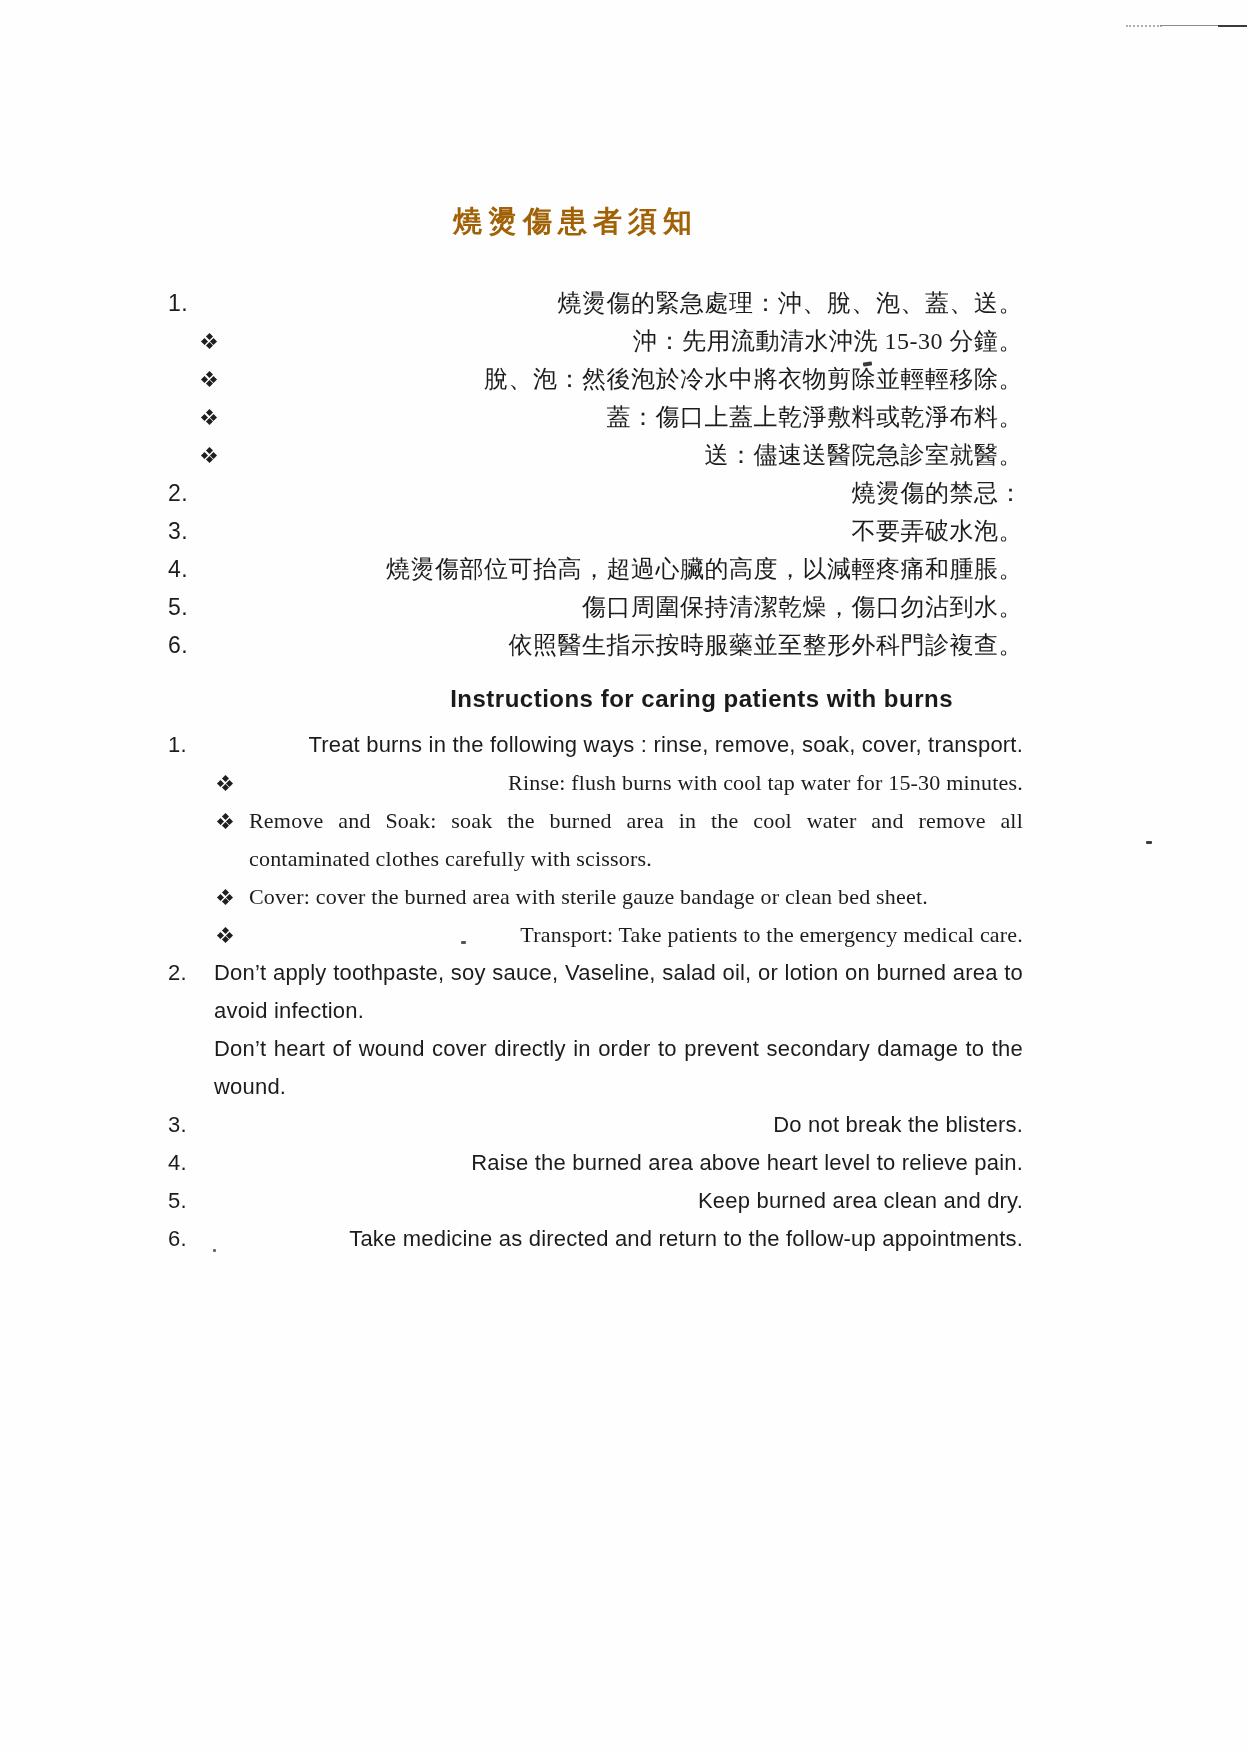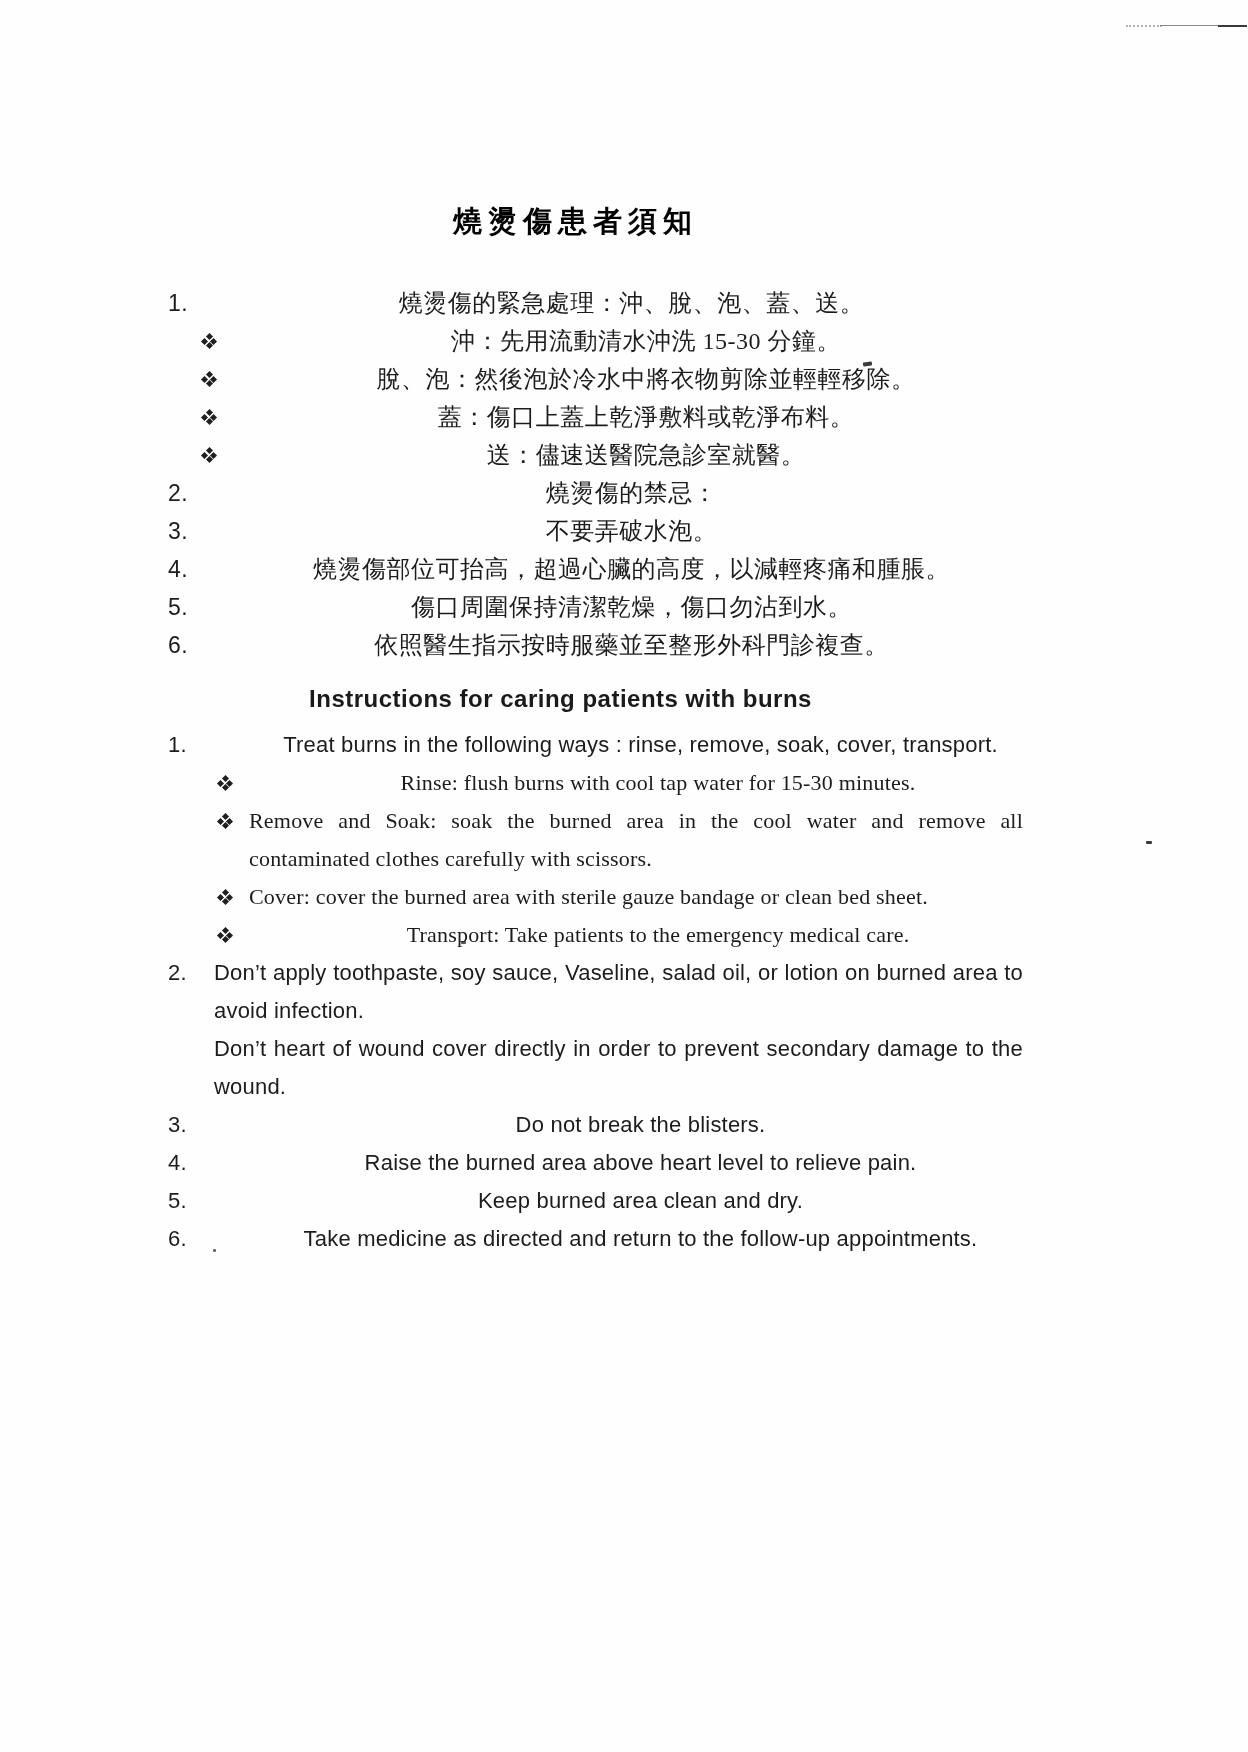--- a/index.html
+++ b/index.html
@@ -16,33 +16,33 @@
   .content {
     position:absolute; left:168px; top:200px; width:855px;
   }
 
   
   .zh { font-family:"Liberation Serif","DejaVu Serif",serif; }
   .zh-title {
     font-size:29px; font-weight:600; letter-spacing:6px;
     text-align:center; padding-right:40px;
     line-height:42px; margin-bottom:42px;
-    color:#000000;
+    color:#a16207;
   }
   .zh .row { font-size:24px; letter-spacing:0.5px; }
 
   
   .row { display:flex; line-height:38px; color:#1c1c1c; }
   .num {
     flex:0 0 auto; font-family:"Liberation Sans",sans-serif;
   }
   .zh .num { width:28px; font-size:23px; }
   .en .num { width:46px; font-size:22px; }
   .txt { flex:1 1 auto; text-align:justify; }
-  .row.single .txt { text-align:center;margin-left:44px; }
+  .row.single .txt { text-align:right;margin-left:44px; }
 
   .bullet-row.zh-b { margin-left:34px; }
   .bullet-row.en-b { margin-left:50px;font-family:Liberation Serif, serif; }
 
   
   .bullet-icon {
     position:relative; flex:0 0 14px; width:14px; height:14px;
     margin-top:12px;
   }
   .zh-b .bullet-icon { margin-right:9px; }
@@ -52,21 +52,21 @@
     transform:rotate(45deg);
   }
   .bullet-icon .d-top    { left:4.5px; top:0; }
   .bullet-icon .d-left   { left:0;     top:4.5px; }
   .bullet-icon .d-right  { left:9px;   top:4.5px; }
   .bullet-icon .d-bottom { left:4.5px; top:9px; }
 
   
   .en-title {
     font-size:24px; font-weight:bold; letter-spacing:0.5px;
-    text-align:center; padding-right:70px;
+    text-align:right; padding-right:70px;
     line-height:38px; margin-top:16px; margin-bottom:8px;
     color:#1a1a1a;
   }
   .en .row { font-size:22px; letter-spacing:0.2px; }
 
   .spacer-num { flex:0 0 46px; }
 
   
   .scan-line { position:absolute; top:24px; left:1126px; width:121px; height:3px; }
   .scan-line .dotseg  { position:absolute; left:0;    top:1px; width:36px; border-top:2px dotted #b0b0b0; }

